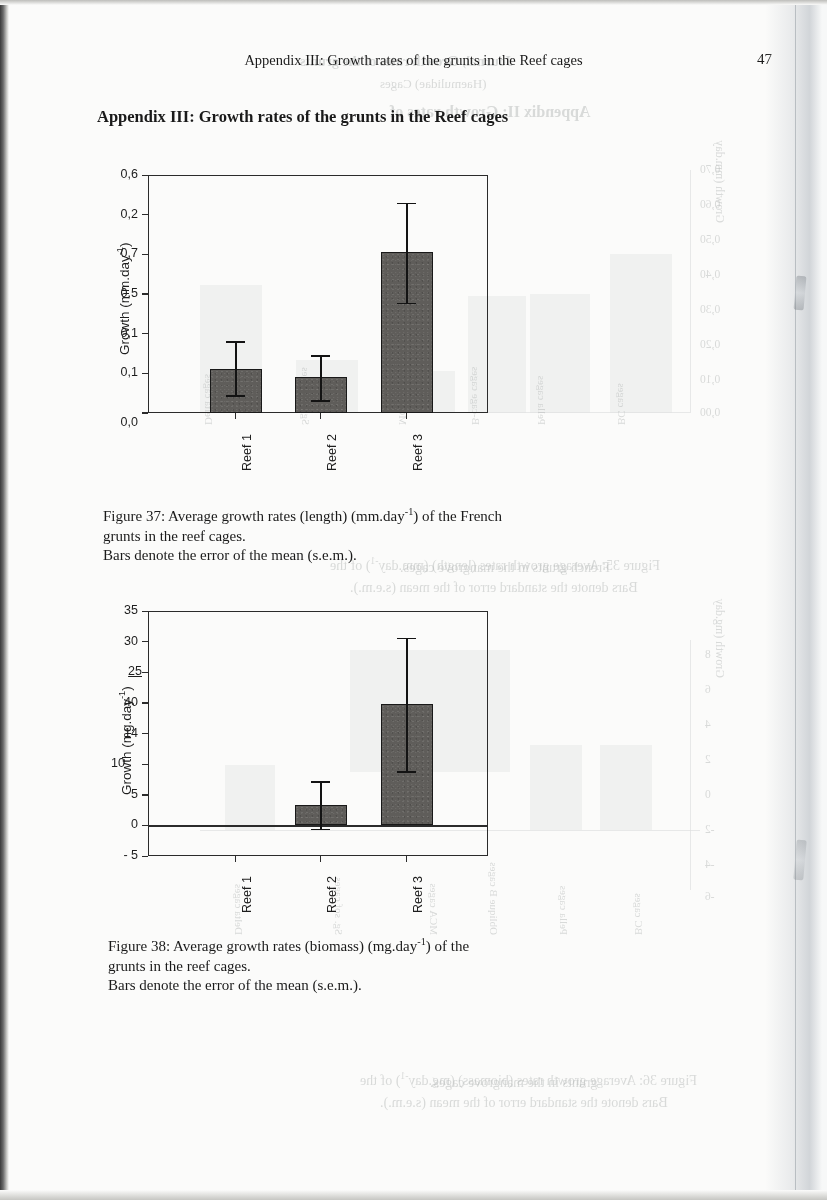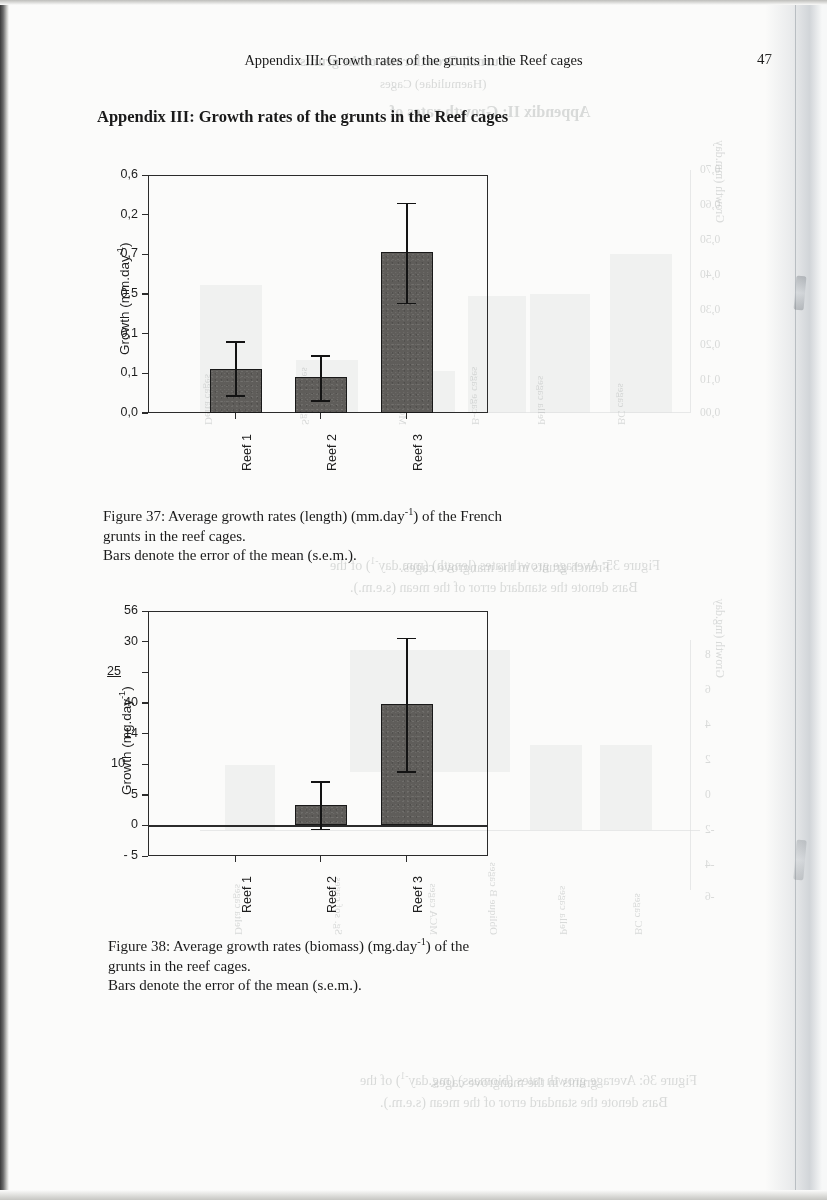--- a/index.html
+++ b/index.html
@@ -263,21 +263,21 @@
 
   <div class="runhead">Appendix III: Growth rates of the grunts in the Reef cages</div>
   <div class="pageno">47</div>
   <div class="sect-title">Appendix III: Growth rates of the grunts in the Reef cages</div>
 
   <div class="chartbox" style="left:0px; top:0px; width:827px; height:480px;">
 
     <div class="plot-frame" style="left:148px; top:175px; width:340px; height:238px;"></div>
 
     <div class="ytick" style="left:142px; top:412.4px;"></div>
-    <div class="ylabel" style="left:96px; top:405px; width:42px;">0,0</div>
+    <div class="ylabel" style="left:96px; top:415px; width:42px;">0,0</div>
     <div class="ytick" style="left:142px; top:372.7px;"></div>
     <div class="ylabel" style="left:96px; top:365px; width:42px;">0,1</div>
     <div class="ytick" style="left:142px; top:333px;"></div>
     <div class="ylabel" style="left:96px; top:325.5px; width:42px;">0,1</div>
     <div class="ytick" style="left:142px; top:293.3px;"></div>
     <div class="ylabel" style="left:96px; top:286px; width:42px;">0,5</div>
     <div class="ytick" style="left:142px; top:253.6px;"></div>
     <div class="ylabel" style="left:96px; top:246px; width:42px;">0,7</div>
     <div class="ytick" style="left:142px; top:213.9px;"></div>
     <div class="ylabel" style="left:96px; top:206.5px; width:42px;">0,2</div>
@@ -316,25 +316,25 @@
     <span>Figure 37: Average growth rates (length) (mm.day</span><sup>-1</sup><span>) of the French</span><br>
     <span>grunts in the reef cages.</span><br>
     <span>Bars denote the error of the mean (s.e.m.).</span>
   </div>
 
   <div class="chartbox" style="left:0px; top:0px; width:827px; height:920px;">
 
     <div class="plot-frame" style="left:148px; top:611px; width:340px; height:245px;"></div>
 
     <div class="ytick" style="left:142px; top:610.5px;"></div>
-    <div class="ylabel" style="left:98px; top:603px; width:40px;">56</div>
+    <div class="ylabel" style="left:98px; top:603px; width:40px;">35</div>
     <div class="ytick" style="left:142px; top:641.1px;"></div>
     <div class="ylabel" style="left:98px; top:633.6px; width:40px;">30</div>
     <div class="ytick" style="left:142px; top:671.8px;"></div>
-    <div class="ylabel" style="left:81px; top:664.3px; width:40px;text-decoration:underline;">25</div>
+    <div class="ylabel" style="left:102px; top:664.3px; width:40px;text-decoration:underline;">25</div>
     <div class="ytick" style="left:142px; top:702.4px;"></div>
     <div class="ylabel" style="left:98px; top:694.9px; width:40px;">40</div>
     <div class="ytick" style="left:142px; top:733px;"></div>
     <div class="ylabel" style="left:98px; top:725.5px; width:40px;">14</div>
     <div class="ytick" style="left:142px; top:763.6px;"></div>
     <div class="ylabel" style="left:98px; top:756.1px; width:40px;text-align:center;">10</div>
     <div class="ytick" style="left:142px; top:794.3px;"></div>
     <div class="ylabel" style="left:98px; top:786.8px; width:40px;">5</div>
     <div class="ytick" style="left:142px; top:824.9px;"></div>
     <div class="ylabel" style="left:98px; top:817.4px; width:40px;">0</div>

